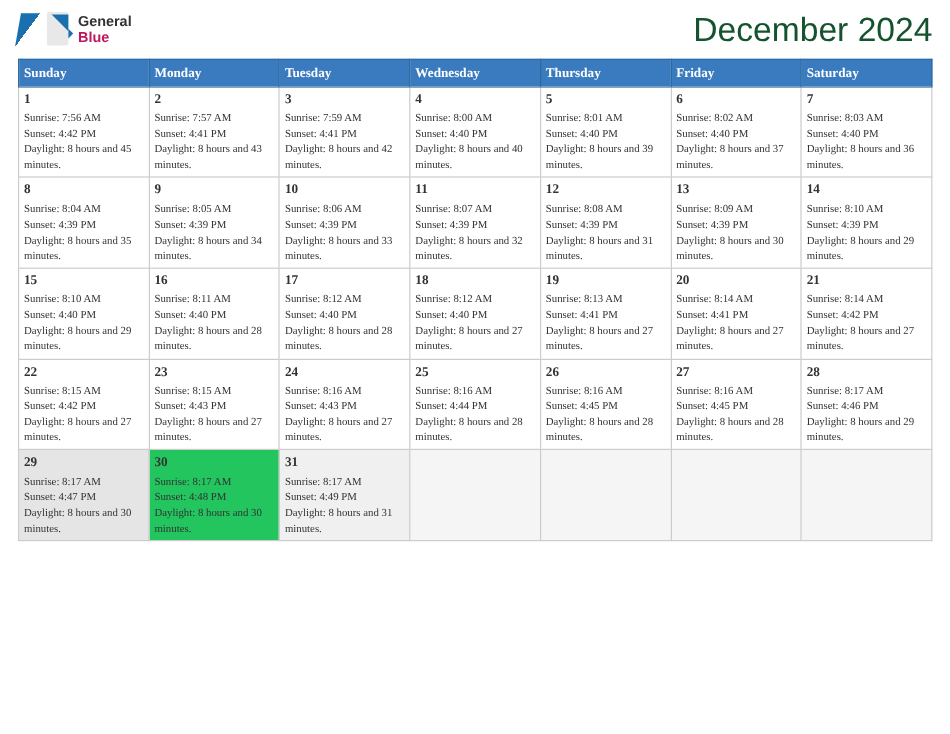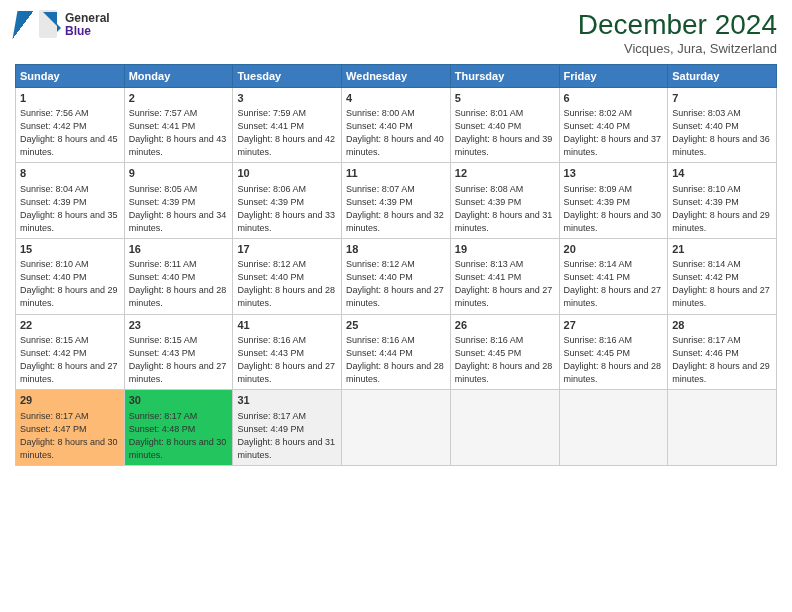--- a/index.html
+++ b/index.html
@@ -37,20 +37,21 @@
       line-height: 1.1;
     }
     .location {
       font-size: 13px;
       color: #555;
     }
     .calendar-table {
       width: 100%;
       border-collapse: collapse;
       font-size: 9.5px;
+      font-family: Liberation Serif, serif;
     }
     .calendar-table thead tr th {
       background: #3a7bbf;
       color: #fff;
       padding: 5px 4px;
       text-align: left;
       font-size: 11px;
       font-weight: bold;
       border: 1px solid #2d6aa0;
     }
@@ -92,21 +93,20 @@
       <polygon points="4,2 18,2 18,16" fill="#1a6faf"></polygon>
       <polygon points="18,14 22,18 18,22" fill="#1a6faf"></polygon>
     </svg>
     <div class="logo-wrapper">
       <span class="logo-text-general">General</span>
       <span class="logo-text-blue">Blue</span>
     </div>
   </div>
     <div class="title-block">
       <div class="month-title">December 2024</div>
-      <div class="location">Vicques, Jura, Switzerland</div>
     </div>
   </div>
 
   <table class="calendar-table">
     <thead>
       <tr>
       <th>Sunday</th>
           <th>Monday</th>
           <th>Tuesday</th>
           <th>Wednesday</th>
@@ -209,42 +209,42 @@
         <tr>
           <td>
             <span class="day-number">22</span>
             <div class="day-info">Sunrise: 8:15 AM<br>Sunset: 4:42 PM<br>Daylight: 8 hours and 27 minutes.</div>
           </td>
           <td>
             <span class="day-number">23</span>
             <div class="day-info">Sunrise: 8:15 AM<br>Sunset: 4:43 PM<br>Daylight: 8 hours and 27 minutes.</div>
           </td>
           <td>
-            <span class="day-number">41</span>
+            <span class="day-number">24</span>
             <div class="day-info">Sunrise: 8:16 AM<br>Sunset: 4:43 PM<br>Daylight: 8 hours and 27 minutes.</div>
           </td>
           <td>
             <span class="day-number">25</span>
             <div class="day-info">Sunrise: 8:16 AM<br>Sunset: 4:44 PM<br>Daylight: 8 hours and 28 minutes.</div>
           </td>
           <td>
             <span class="day-number">26</span>
             <div class="day-info">Sunrise: 8:16 AM<br>Sunset: 4:45 PM<br>Daylight: 8 hours and 28 minutes.</div>
           </td>
           <td>
             <span class="day-number">27</span>
             <div class="day-info">Sunrise: 8:16 AM<br>Sunset: 4:45 PM<br>Daylight: 8 hours and 28 minutes.</div>
           </td>
           <td>
             <span class="day-number">28</span>
             <div class="day-info">Sunrise: 8:17 AM<br>Sunset: 4:46 PM<br>Daylight: 8 hours and 29 minutes.</div>
           </td>
         </tr>
         <tr class="last-week">
-          <td style="background: #fdba74;">
+          <td style="background: #e5e5e5;">
             <span class="day-number">29</span>
             <div class="day-info">Sunrise: 8:17 AM<br>Sunset: 4:47 PM<br>Daylight: 8 hours and 30 minutes.</div>
           </td>
           <td style="background: #22c55e;">
             <span class="day-number">30</span>
             <div class="day-info">Sunrise: 8:17 AM<br>Sunset: 4:48 PM<br>Daylight: 8 hours and 30 minutes.</div>
           </td>
           <td style="background: rgb(240, 240, 240); margin-top: 20px;">
             <span class="day-number">31</span>
             <div class="day-info">Sunrise: 8:17 AM<br>Sunset: 4:49 PM<br>Daylight: 8 hours and 31 minutes.</div>
@@ -279,15 +279,15 @@
     line-height: 1.1;
   }
   .logo-text-general {
     font-size: 12px;
     font-weight: bold;
     color: #333;
   }
   .logo-text-blue {
     font-size: 12px;
     font-weight: bold;
-    color: #4c1d95;
+    color: #be185d;
   }
 </style>
 
 </body></html>

